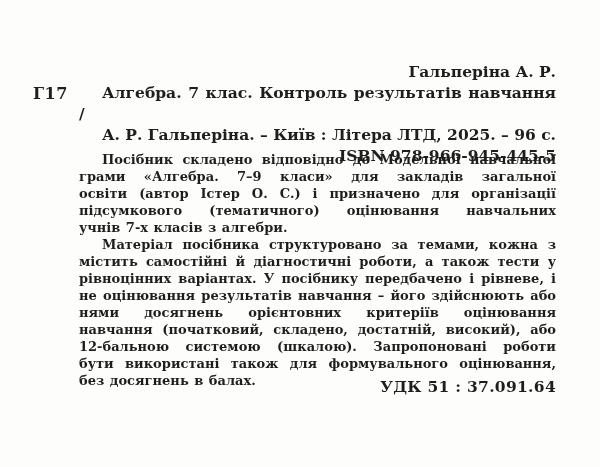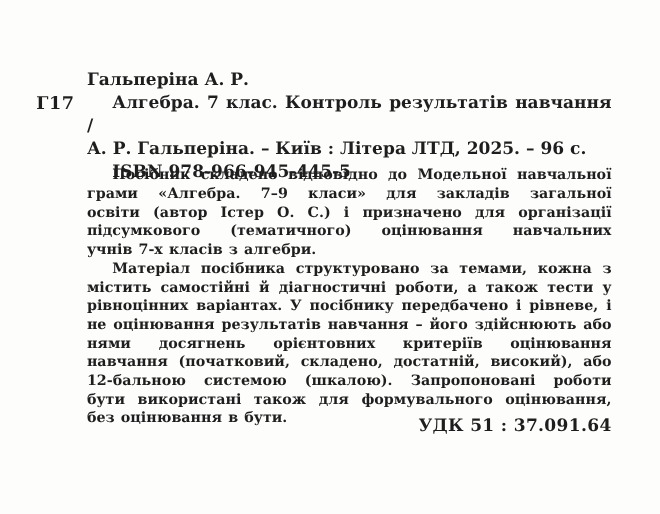--- a/index.html
+++ b/index.html
@@ -31,21 +31,21 @@
   
   .catalog-card {
     position: absolute;
     left: 79px;
     top: 61px;
     width: 477px;
   }
   .card-line {
     font-size: 15.5px;
     line-height: 21px;
-    text-align: left;
+    text-align: right;
   }
   .card-line.justified {
     text-align: justify;
     text-align-last: justify;
   }
   .card-line.indented {
     text-indent: 23px;
   }
 
   
@@ -105,19 +105,19 @@
       </div>
       <div>
         <div class="tline first">Матеріал посібника структуровано за темами, кожна з яких</div>
         <div class="tline">містить самостійні й діагностичні роботи, а також тести у двох</div>
         <div class="tline">рівноцінних варіантах. У посібнику передбачено і рівневе, і баль-</div>
         <div class="tline">не оцінювання результатів навчання – його здійснюють або за рів-</div>
         <div class="tline">нями досягнень орієнтовних критеріїв оцінювання результатів</div>
         <div class="tline">навчання (початковий, складено, достатній, високий), або за</div>
         <div class="tline">12-бальною системою (шкалою). Запропоновані роботи можуть</div>
         <div class="tline">бути використані також для формувального оцінювання, тобто</div>
-        <div class="tline last">без оцінювання в бути.</div>
+        <div class="tline last">без досягнень в балах.</div>
       </div>
     </div>
 
   <div class="udc-line">УДК 51 : 37.091.64</div>
 
 </div>
 
 </body></html>

